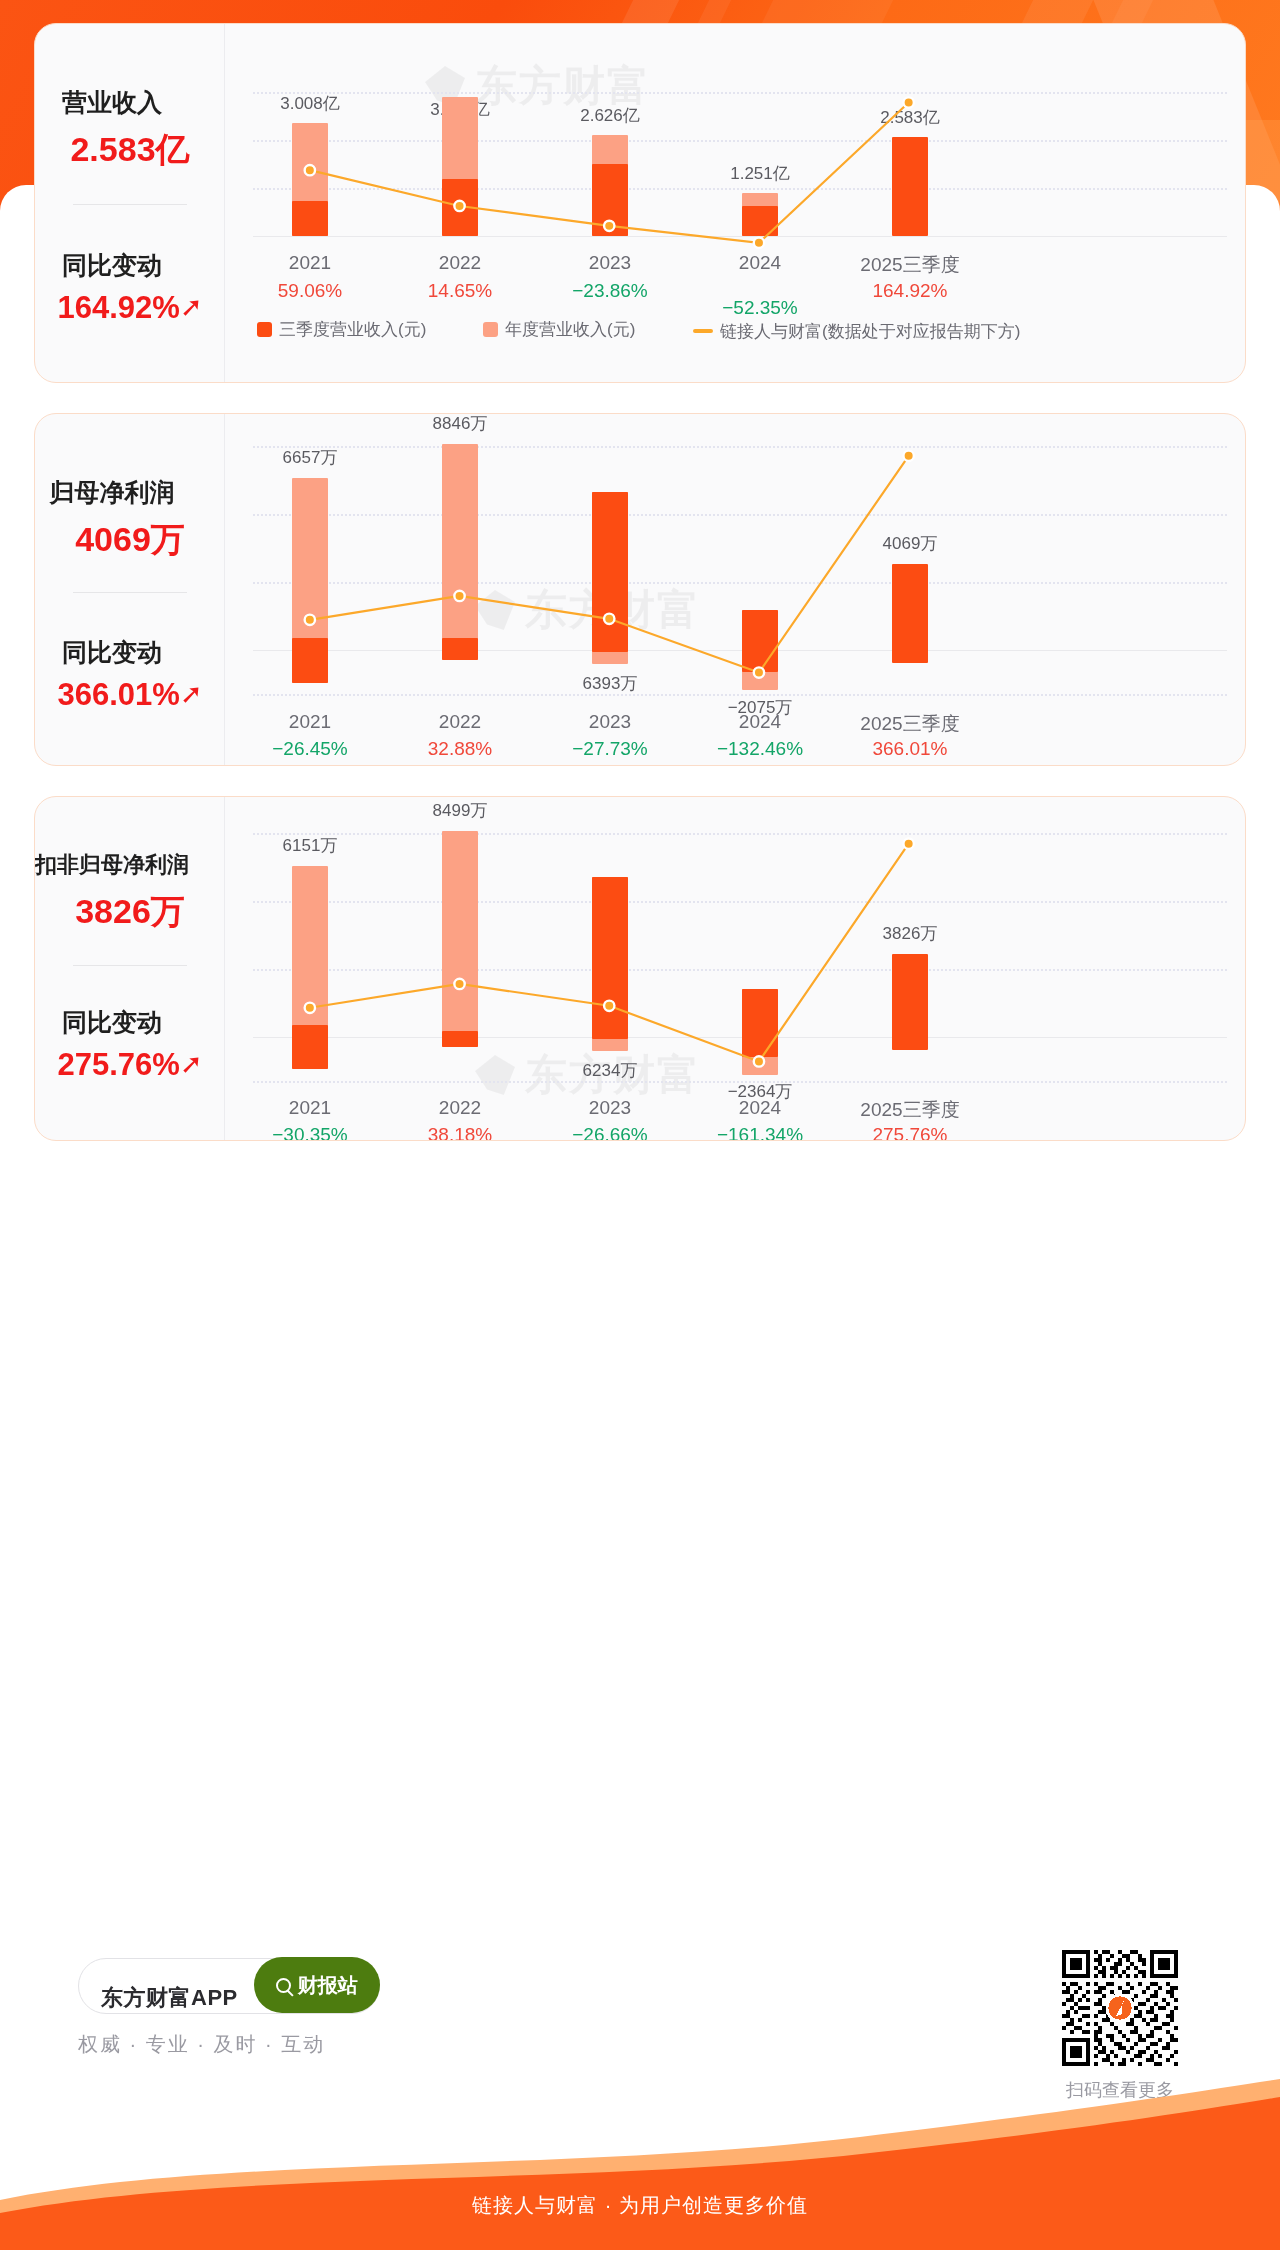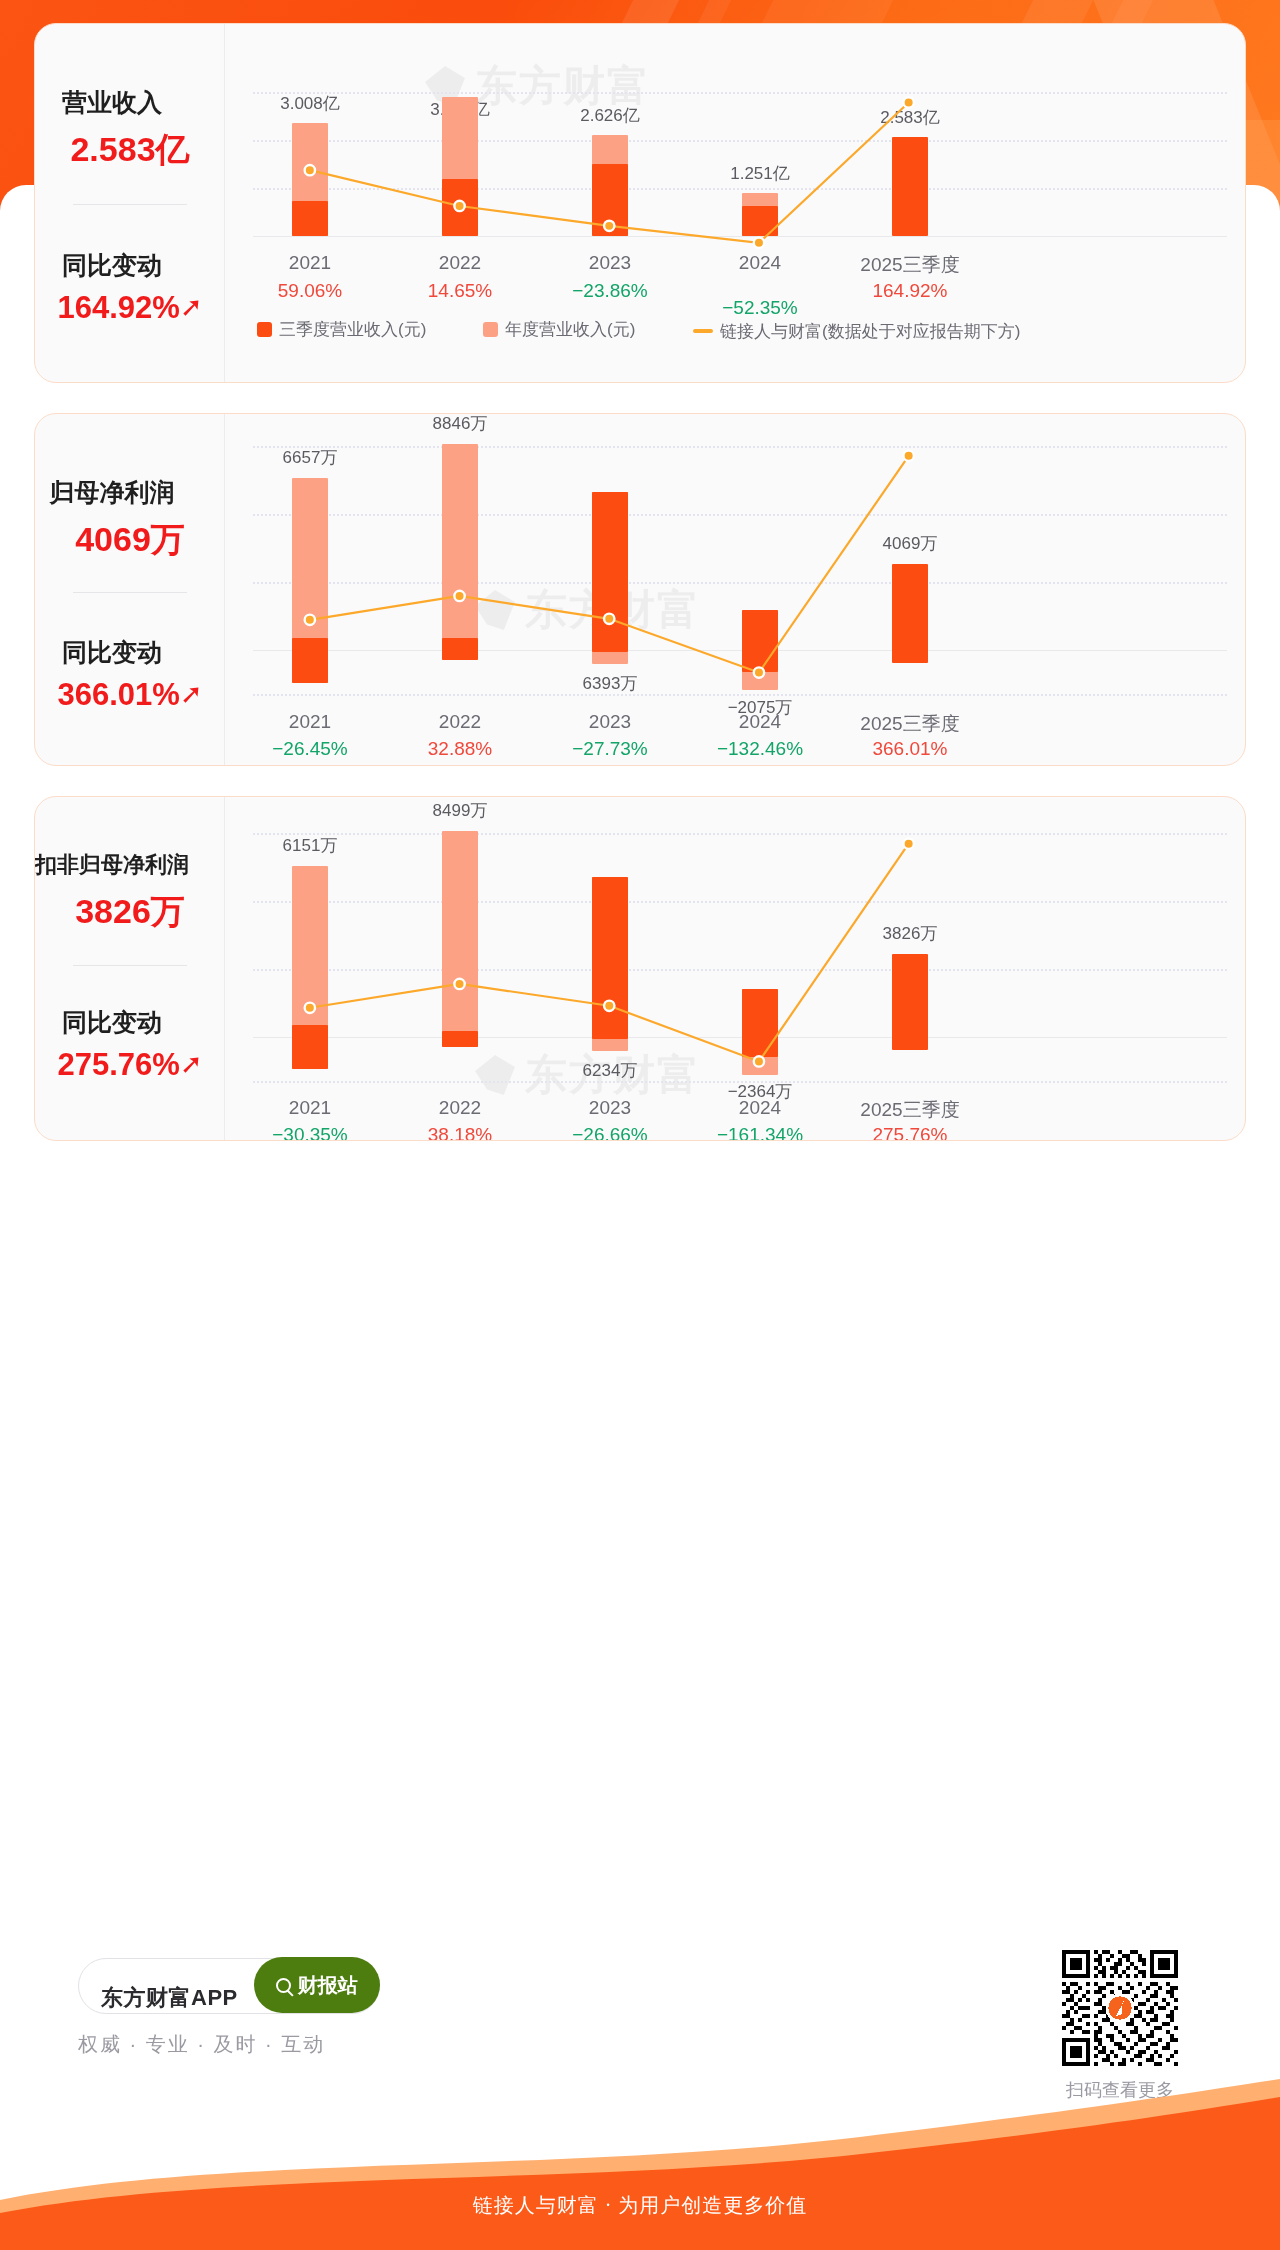--- a/index.html
+++ b/index.html
@@ -320,21 +320,20 @@
     color: #9a9aa2;
   }
   .bottom-slogan {
     position: absolute;
     left: 0; top: 2192px;
     width: 1280px;
     text-align: center;
     font-size: 20px;
     color: #ffffff;
     letter-spacing: 1px;
-    font-family: Liberation Serif, serif;
   }
 </style>
 </head>
 <body>
 
 <div id="page">
 
   <div class="header">
     <div class="hdr-streak s1"></div>
     <div class="hdr-streak s2"></div>

